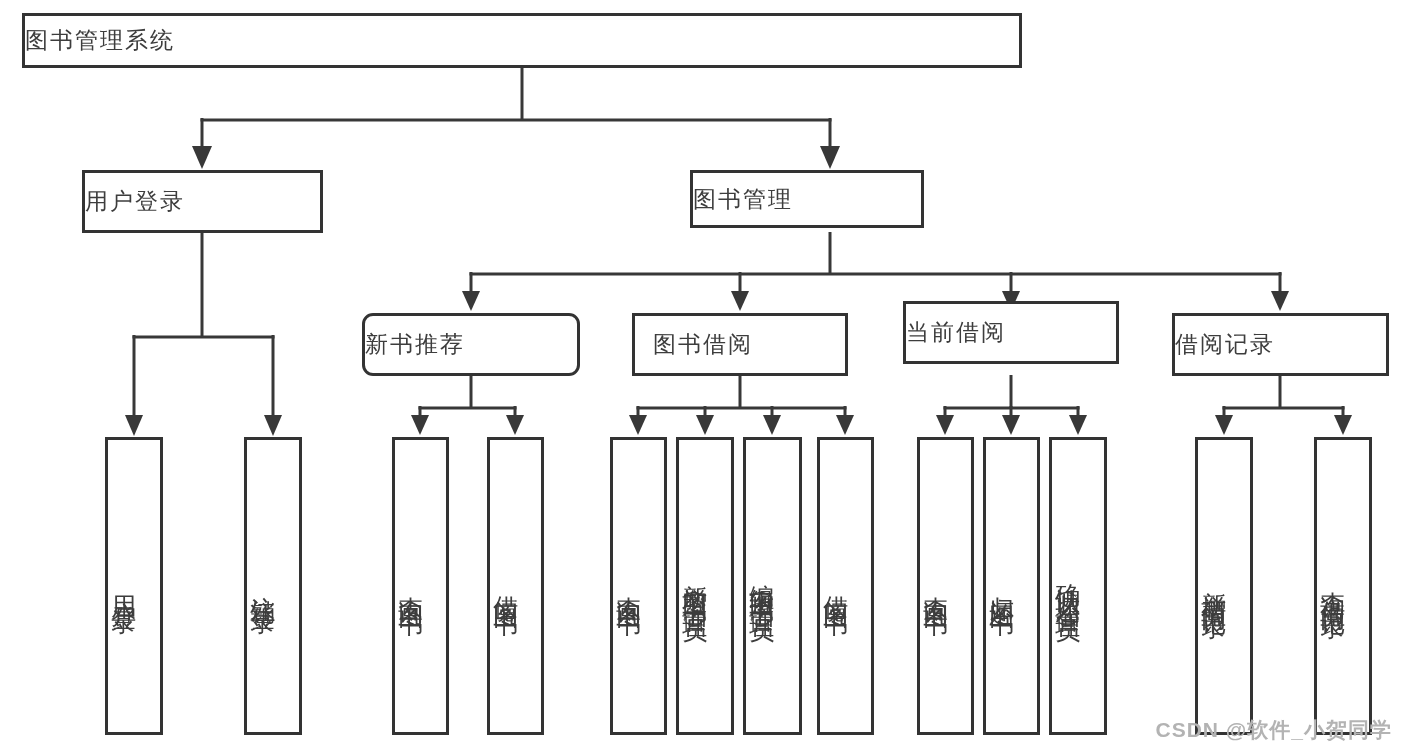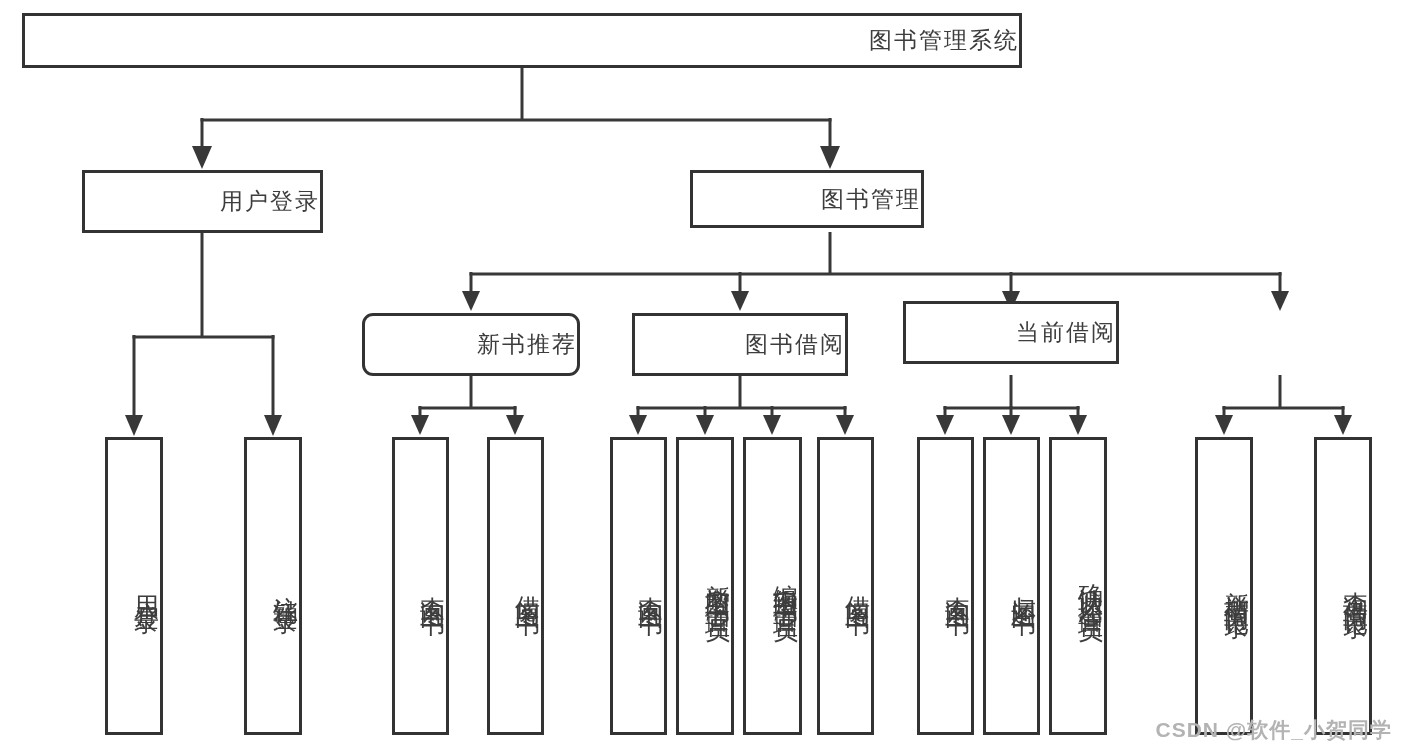--- a/index.html
+++ b/index.html
@@ -18,23 +18,24 @@
     z-index: 1;
     pointer-events: none;
   }
   .node {
     position: absolute;
     box-sizing: border-box;
     border: 3px solid #333333;
     background: #ffffff;
     display: flex;
     align-items: center;
-    justify-content: flex-end;
+    justify-content: flex-start;
     color: #3d3d3d;
     z-index: 2;
+    font-family: Liberation Mono, monospace;
   }
   .node.h span {
     font-size: 23px;
     letter-spacing: 2px;
     white-space: nowrap;
   }
   .node.v span {
     writing-mode: vertical-rl;
     font-size: 25px;
     letter-spacing: 5px;
@@ -149,20 +150,23 @@
 
   <div class="node h" style="left:362px; top:313px; width:218px; height:63px;border-radius:11px;">
     <span>新书推荐</span>
   </div>
   <div class="node h" style="left:632px; top:313px; width:216px; height:63px;padding-left:18px;">
     <span>图书借阅</span>
   </div>
   <div class="node h" style="left:903px; top:301px; width:216px; height:63px;">
     <span>当前借阅</span>
   </div>
+  <div class="node h" style="left:1172px; top:313px; width:217px; height:63px;">
+    <span>借阅记录</span>
+  </div>
 
   <div class="node v" style="left:105px; top:437px; width:58px; height:298px;">
     <span>用户登录</span>
   </div>
   <div class="node v" style="left:244px; top:437px; width:58px; height:298px;">
     <span>注销登录</span>
   </div>
 
   <div class="node v" style="left:392px; top:437px; width:57px; height:298px;">
     <span>查询图书</span>

